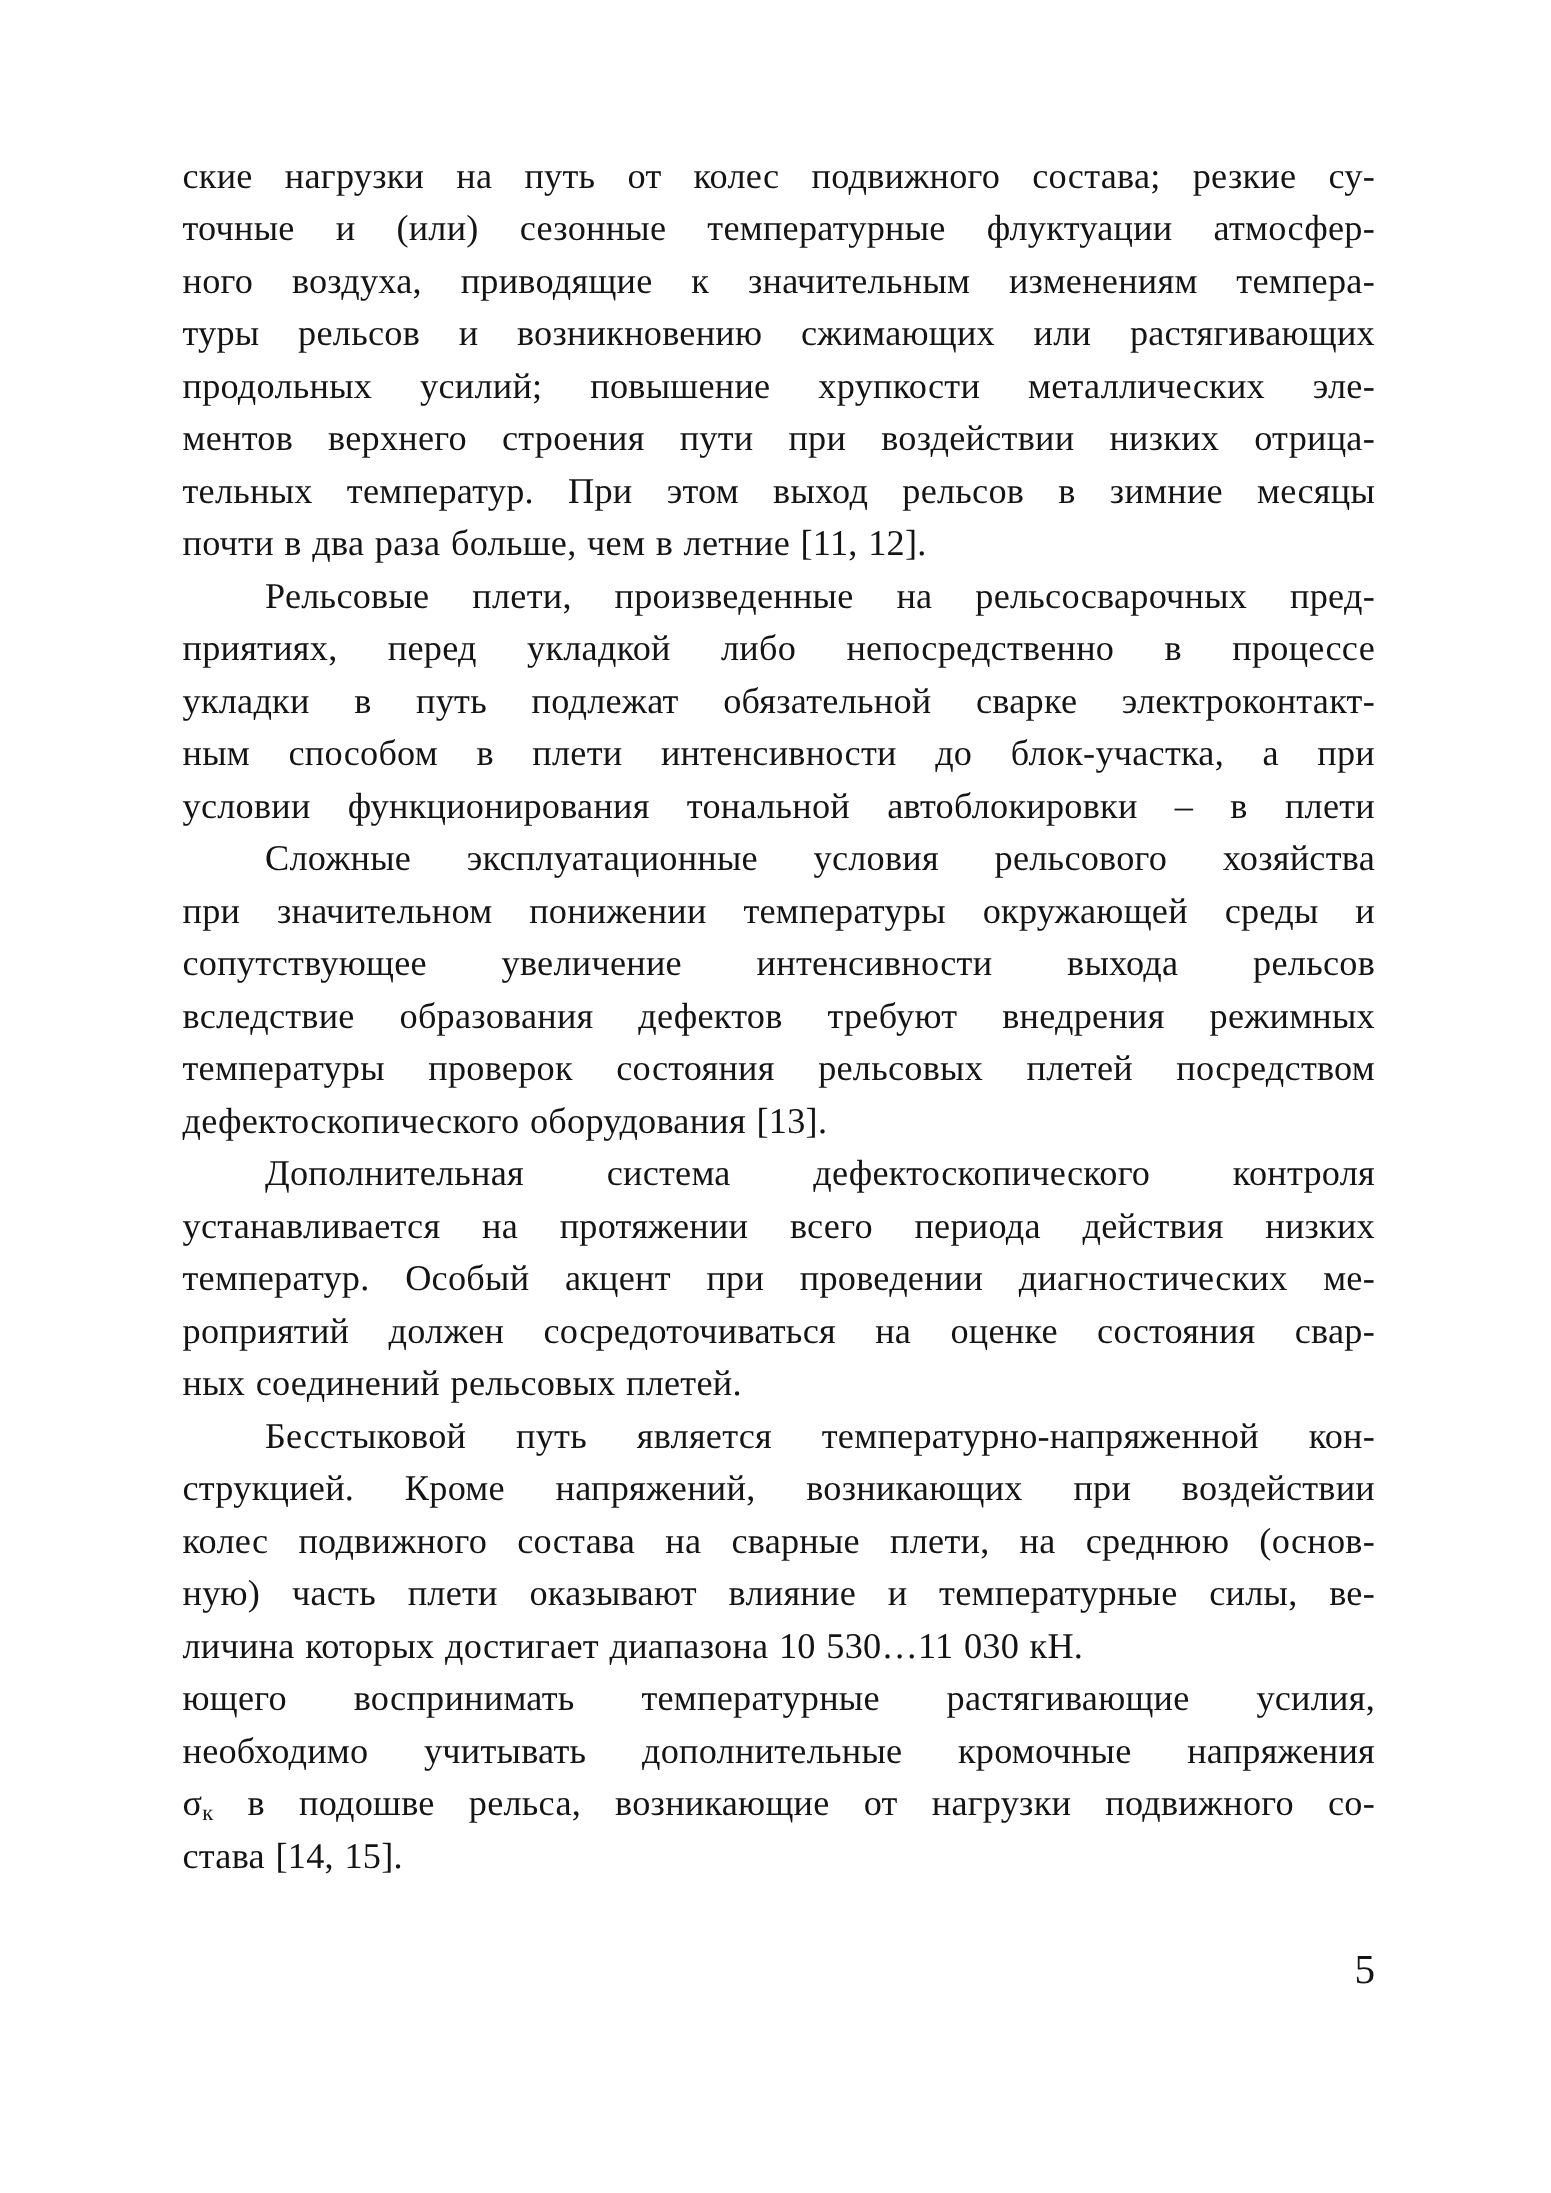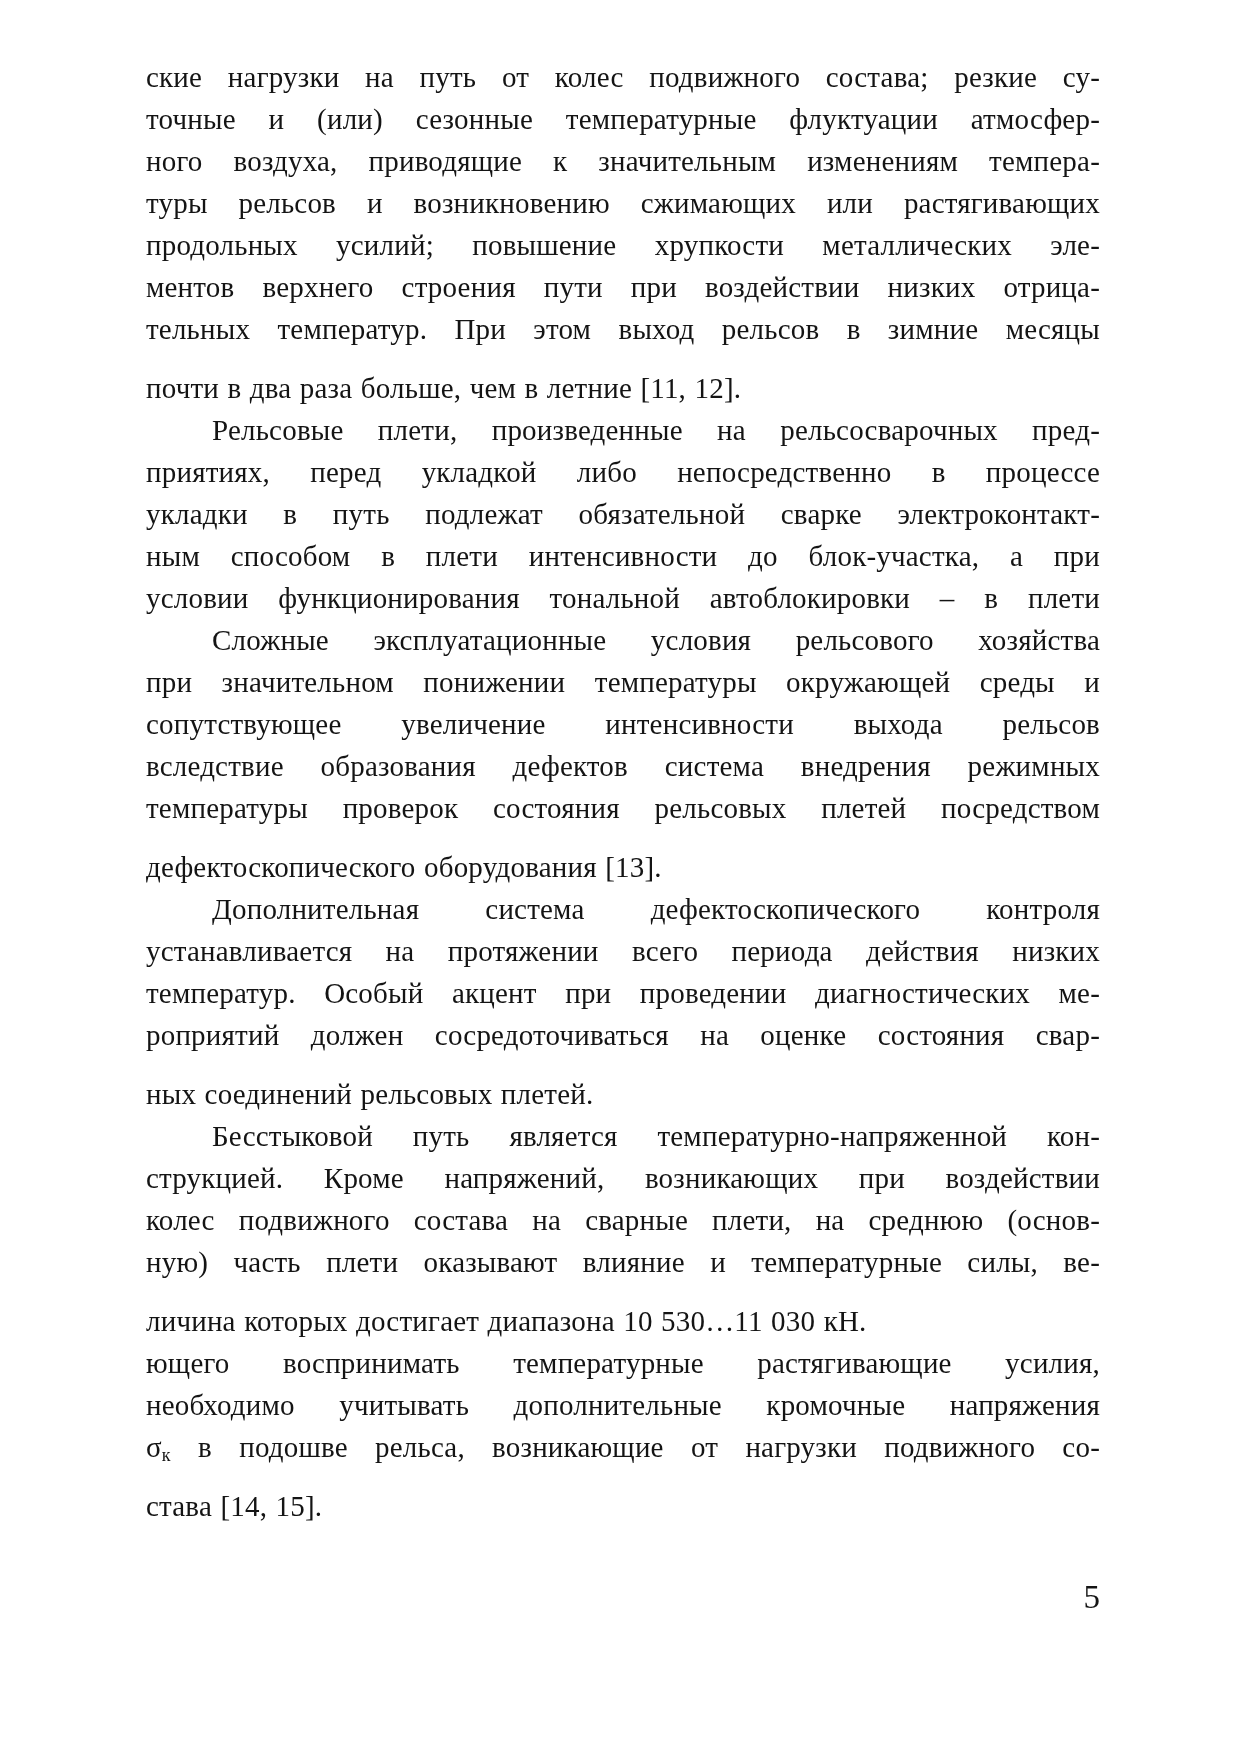--- a/index.html
+++ b/index.html
@@ -6,21 +6,21 @@
     margin: 0;
     padding: 0;
     background: #ffffff;
   }
   .page {
     position: relative;
     width: 1241px;
     height: 1754px;
     background: #ffffff;
     box-sizing: border-box;
-    padding: 56px 141px 0 146px;
+    padding: 120px 141px 0 146px;
     font-family: "Liberation Serif", "DejaVu Serif", serif;
     color: #141414;
     overflow: hidden;
   }
   .text-block {
     width: 954px;
   }
   .paragraph {
     margin: 0;
   }
@@ -30,21 +30,20 @@
     text-align: justify;
     -moz-text-align-last: justify;
     text-align-last: justify;
     letter-spacing: 0.2px;
     word-spacing: 1px;
   }
   .line.last {
     text-align: left;
     -moz-text-align-last: left;
     text-align-last: left;
-    margin-top: 17px;
   }
   .line.indent {
     text-indent: 66px;
   }
   .line sub {
     font-size: 0.62em;
     line-height: 0;
     vertical-align: -0.22em;
   }
   .page-number {
@@ -75,21 +74,21 @@
         <div class="line indent">Рельсовые плети, произведенные на рельсосварочных пред-</div>
         <div class="line">приятиях, перед укладкой либо непосредственно в процессе</div>
         <div class="line">укладки в путь подлежат обязательной сварке электроконтакт-</div>
         <div class="line">ным способом в плети интенсивности до блок-участка, а при</div>
         <div class="line">условии функционирования тональной автоблокировки – в плети</div>
       </div>
       <div class="paragraph">
         <div class="line indent">Сложные эксплуатационные условия рельсового хозяйства</div>
         <div class="line">при значительном понижении температуры окружающей среды и</div>
         <div class="line">сопутствующее увеличение интенсивности выхода рельсов</div>
-        <div class="line">вследствие образования дефектов система внедрения режимных</div>
+        <div class="line">вследствие образования дефектов требуют внедрения режимных</div>
         <div class="line">температуры проверок состояния рельсовых плетей посредством</div>
         <div class="line last">дефектоскопического оборудования [13].</div>
       </div>
       <div class="paragraph">
         <div class="line indent">Дополнительная система дефектоскопического контроля</div>
         <div class="line">устанавливается на протяжении всего периода действия низких</div>
         <div class="line">температур. Особый акцент при проведении диагностических ме-</div>
         <div class="line">роприятий должен сосредоточиваться на оценке состояния свар-</div>
         <div class="line last">ных соединений рельсовых плетей.</div>
       </div>

